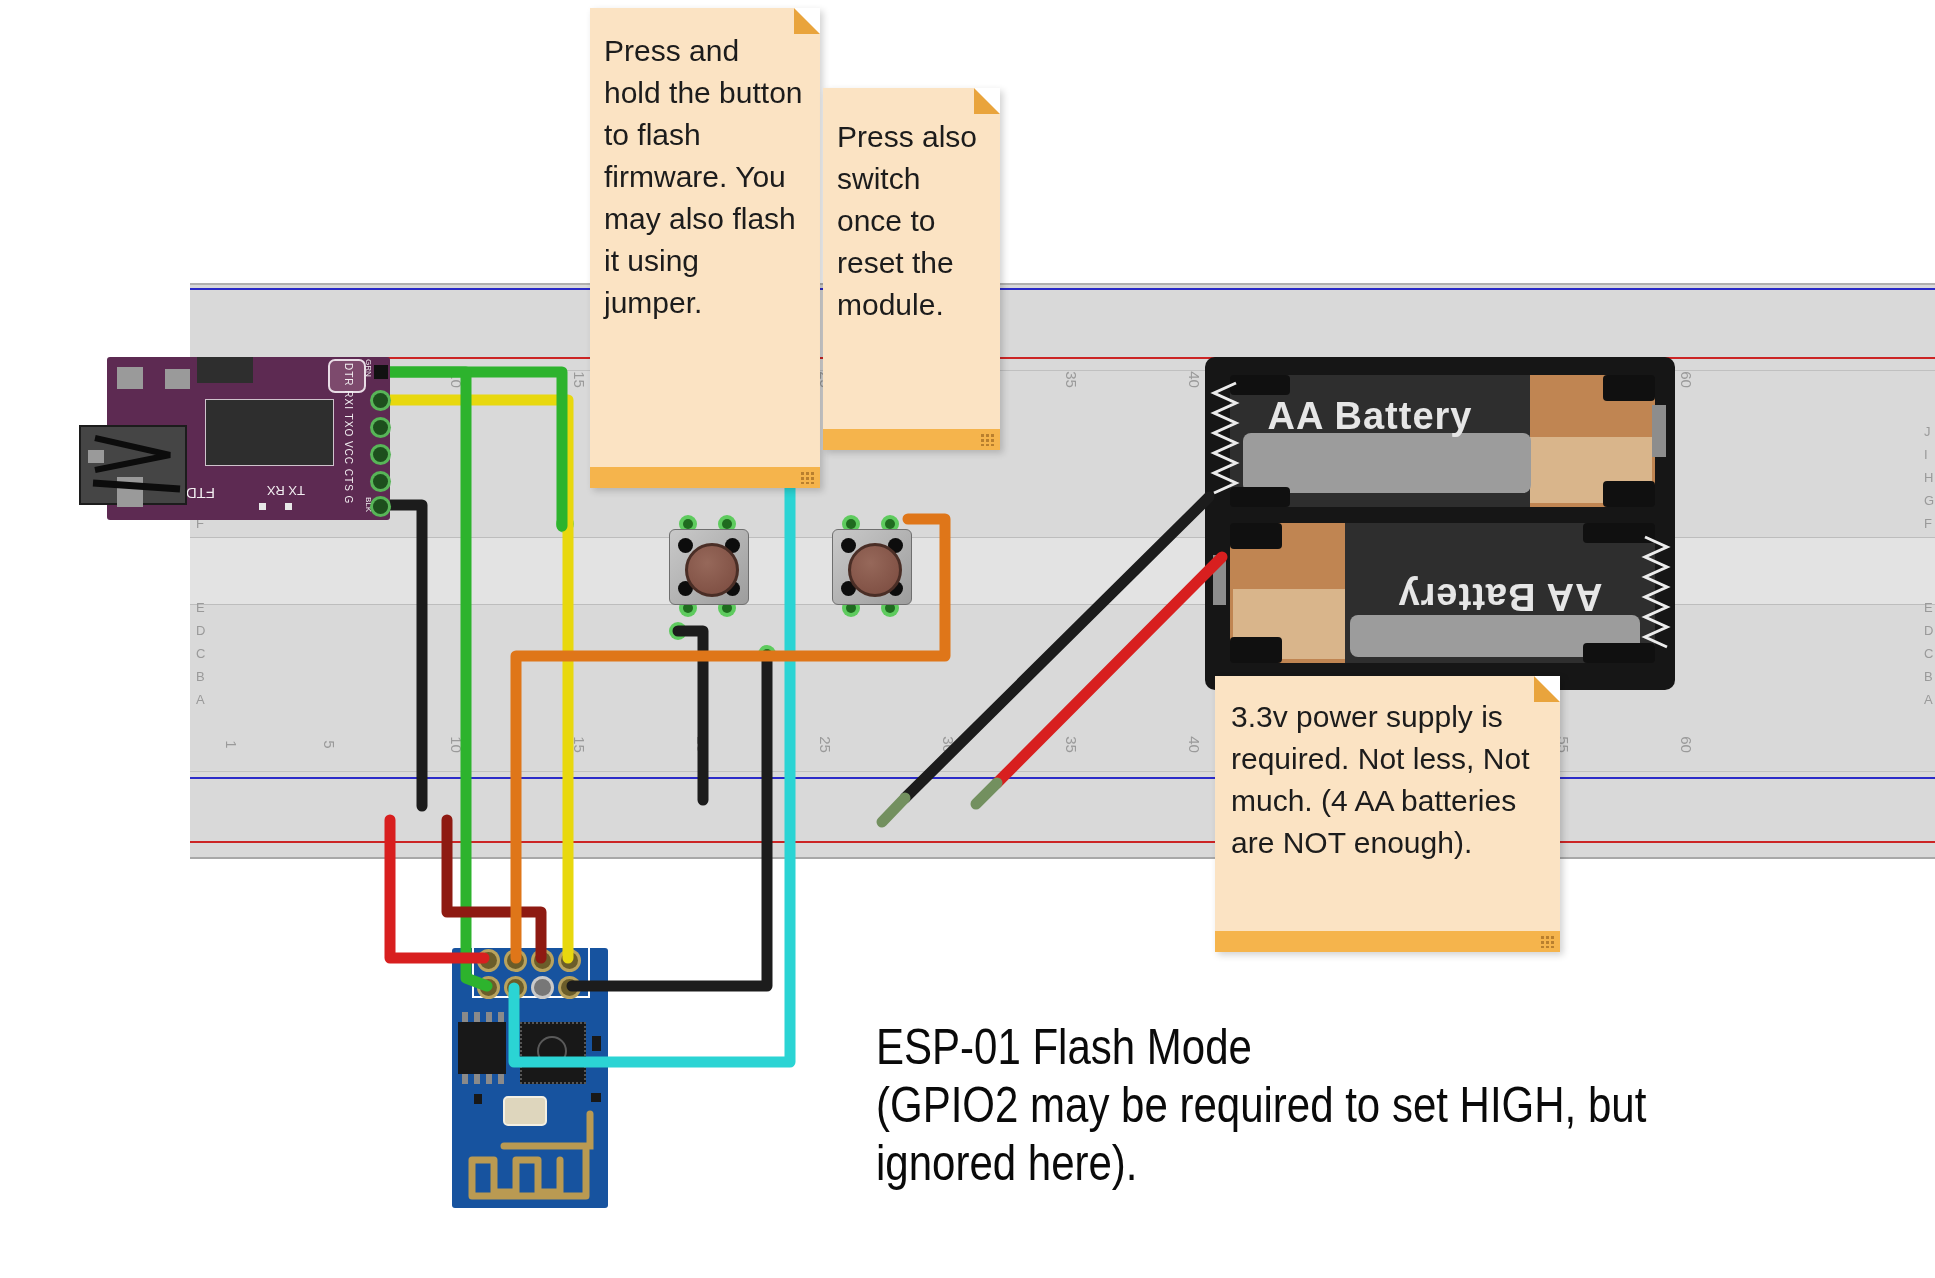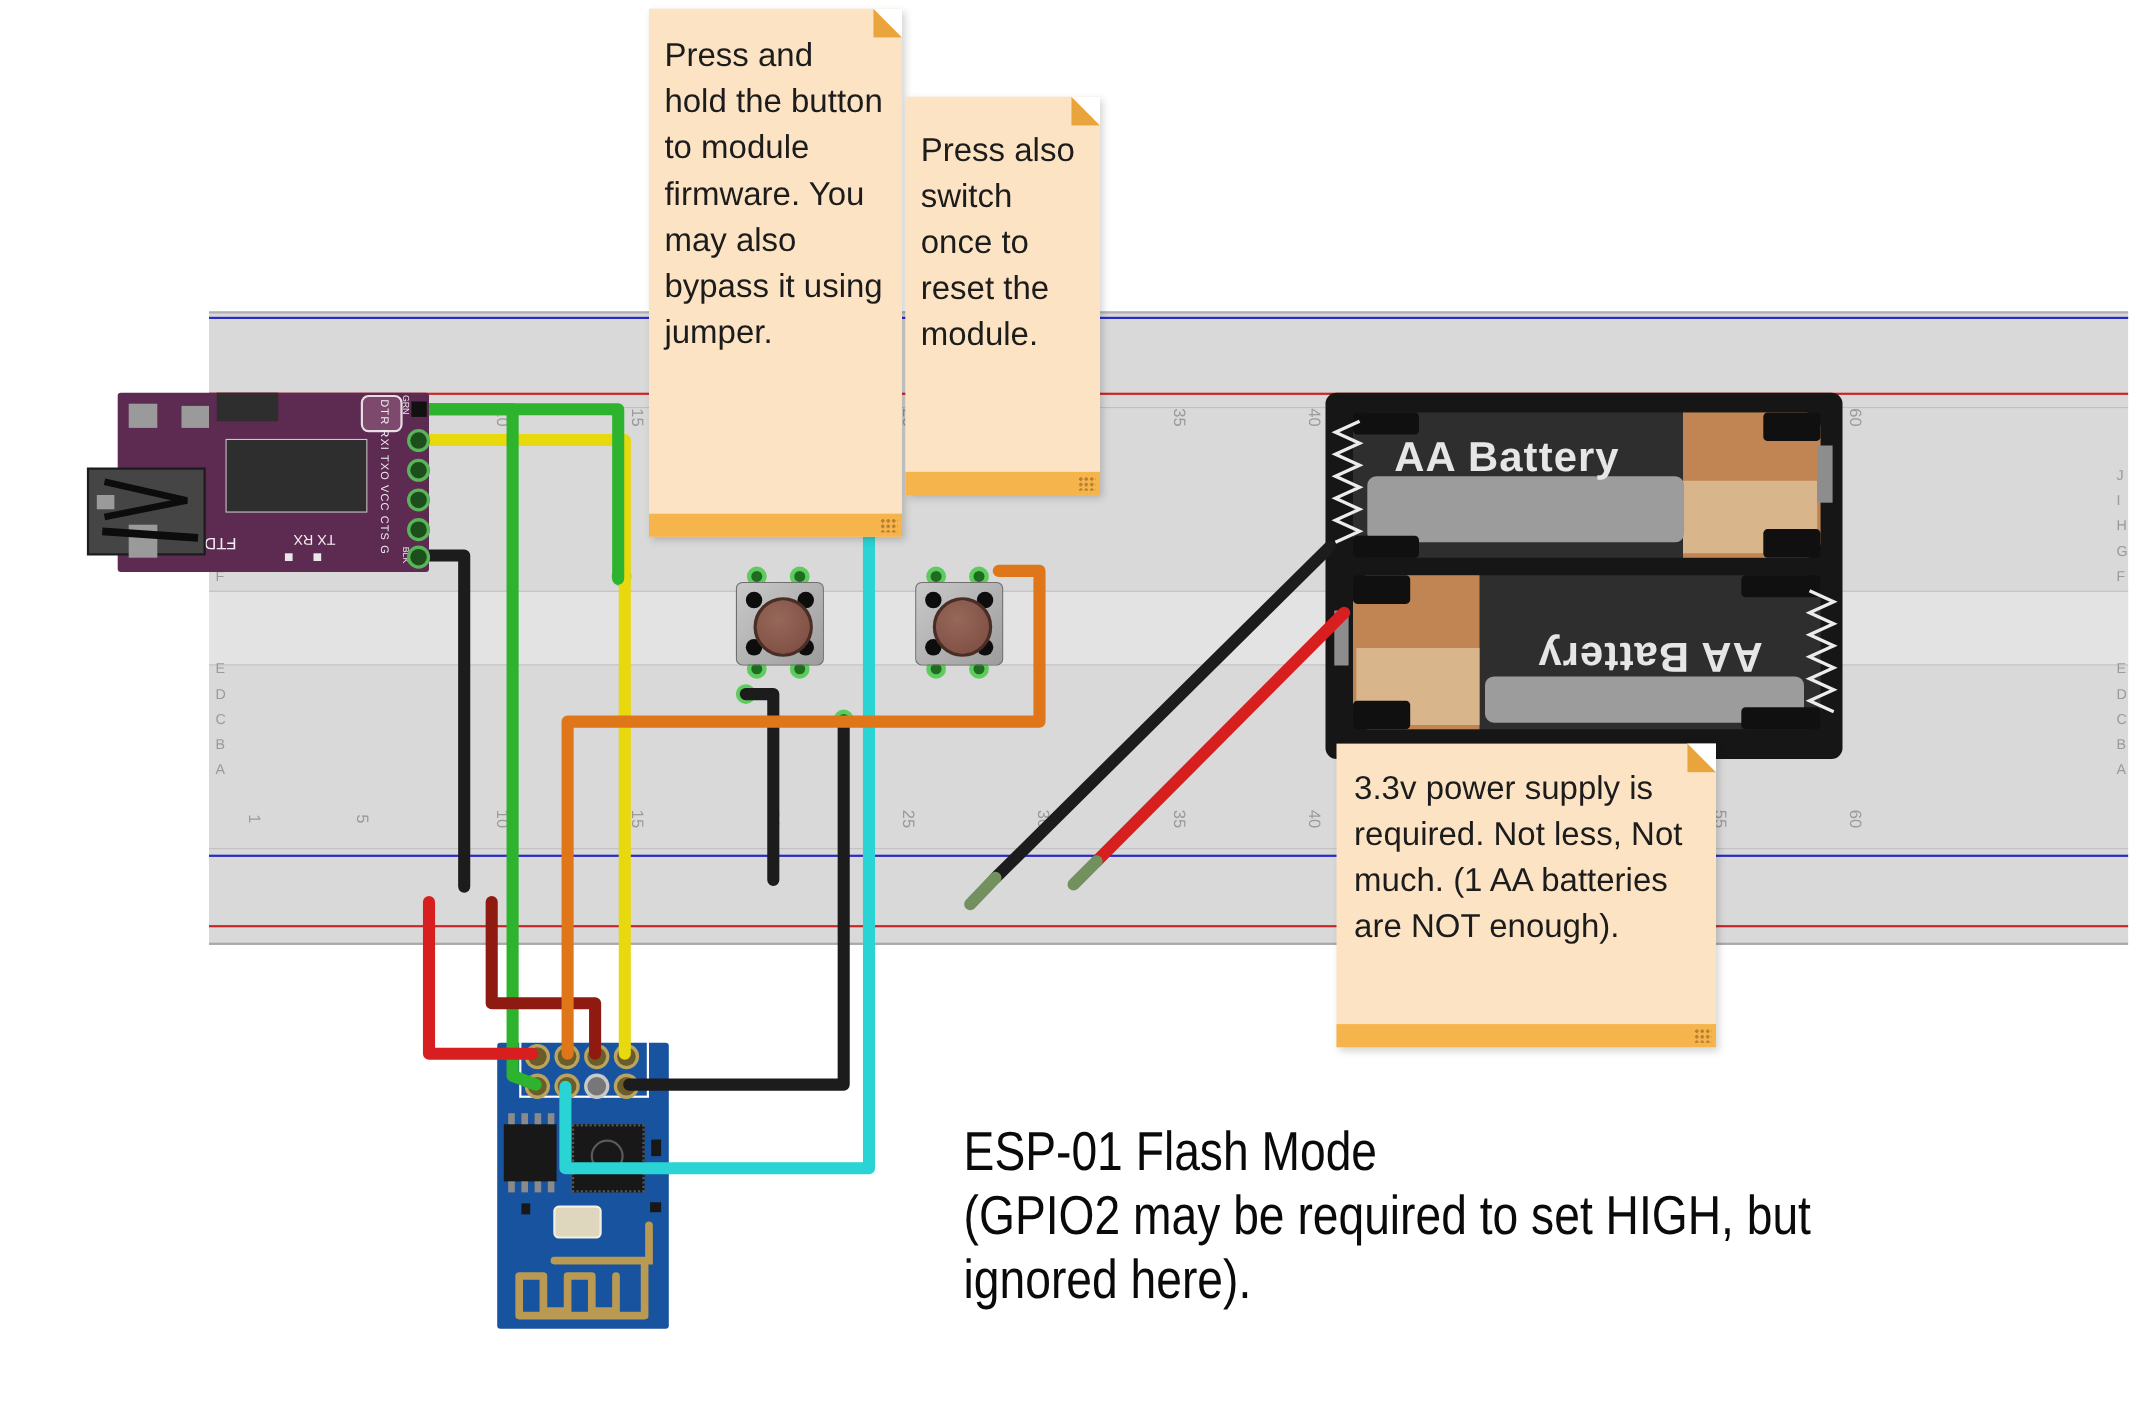--- a/index.html
+++ b/index.html
@@ -1210,35 +1210,35 @@
     <rect x="80" y="426" width="106" height="78" fill="#454545" stroke="#1c1c1c" stroke-width="2"></rect>
     <rect x="117" y="477" width="26" height="30" fill="#9a9a9a"></rect>
     <path d="M95 438 L170 455 L95 470" stroke="#0c0c0c" stroke-width="6" fill="none"></path>
     <path d="M93 483 L180 489" stroke="#0c0c0c" stroke-width="7" fill="none"></path>
     <rect x="88" y="450" width="16" height="13" fill="#9a9a9a"></rect>
   </svg>
 
 
   <div class="note" style="left:590px;top:8px;width:230px;height:480px">
     <div class="fold"></div>
-    <div class="txt" style="left:14px;top:22px;width:200px">Press and hold the button to module firmware. You may also bypass it using jumper.</div>
+    <div class="txt" style="left:14px;top:22px;width:200px">Press and hold the button to flash firmware. You may also flash it using jumper.</div>
     <div class="bar"></div>
     <div class="grip"></div>
   </div>
 
   <div class="note" style="left:823px;top:88px;width:177px;height:362px">
     <div class="fold"></div>
     <div class="txt" style="left:14px;top:28px;width:150px">Press also switch once to reset the module.</div>
     <div class="bar"></div>
     <div class="grip"></div>
   </div>
 
   <div class="note" style="left:1215px;top:676px;width:345px;height:276px">
     <div class="fold"></div>
-    <div class="txt" style="left:16px;top:20px;width:315px">3.3v power supply is required. Not less, Not much. (1 AA batteries are NOT enough).</div>
+    <div class="txt" style="left:16px;top:20px;width:315px">3.3v power supply is required. Not less, Not much. (4 AA batteries are NOT enough).</div>
     <div class="bar"></div>
     <div class="grip"></div>
   </div>
 
   <div id="caption">
     <div>ESP-01 Flash Mode</div>
     <div>(GPIO2 may be required to set HIGH, but ignored here).</div>
   </div>
 
 </div>

